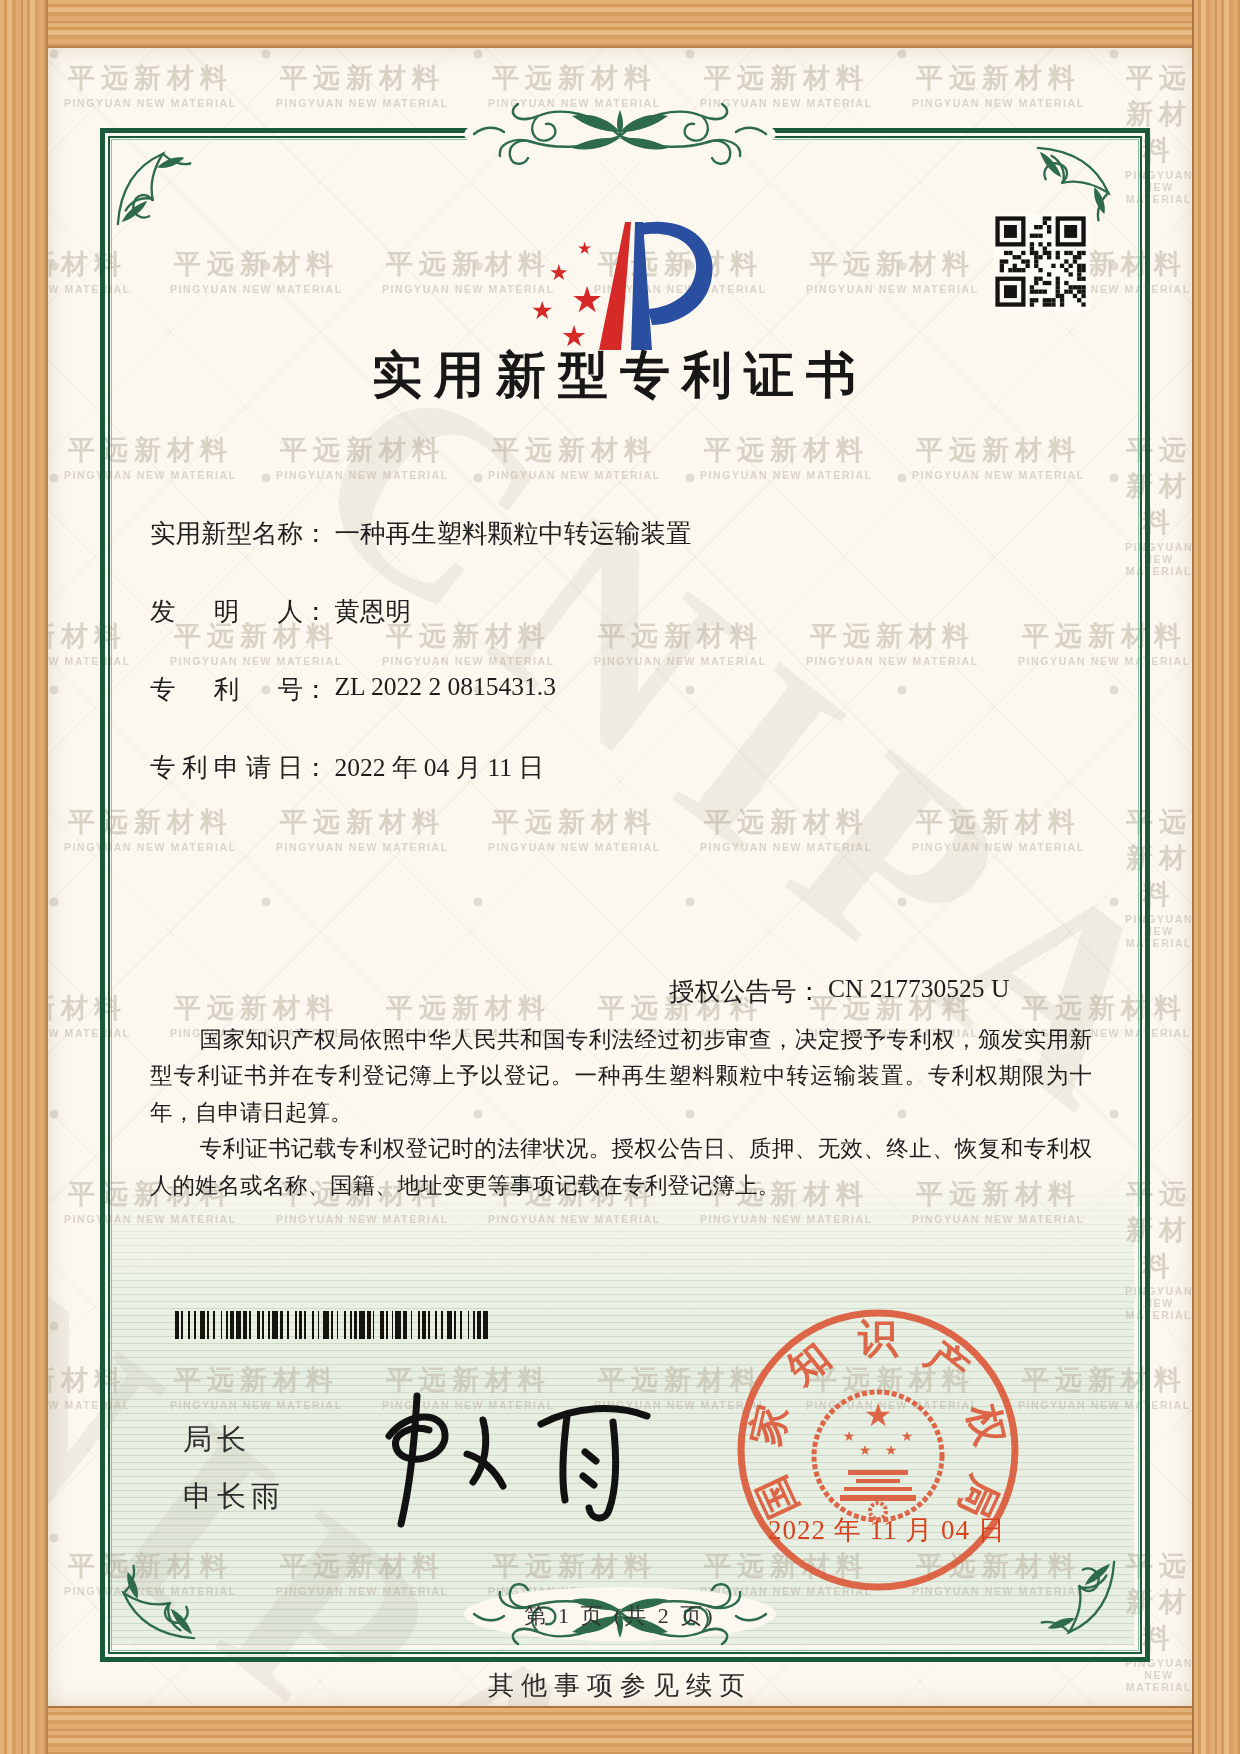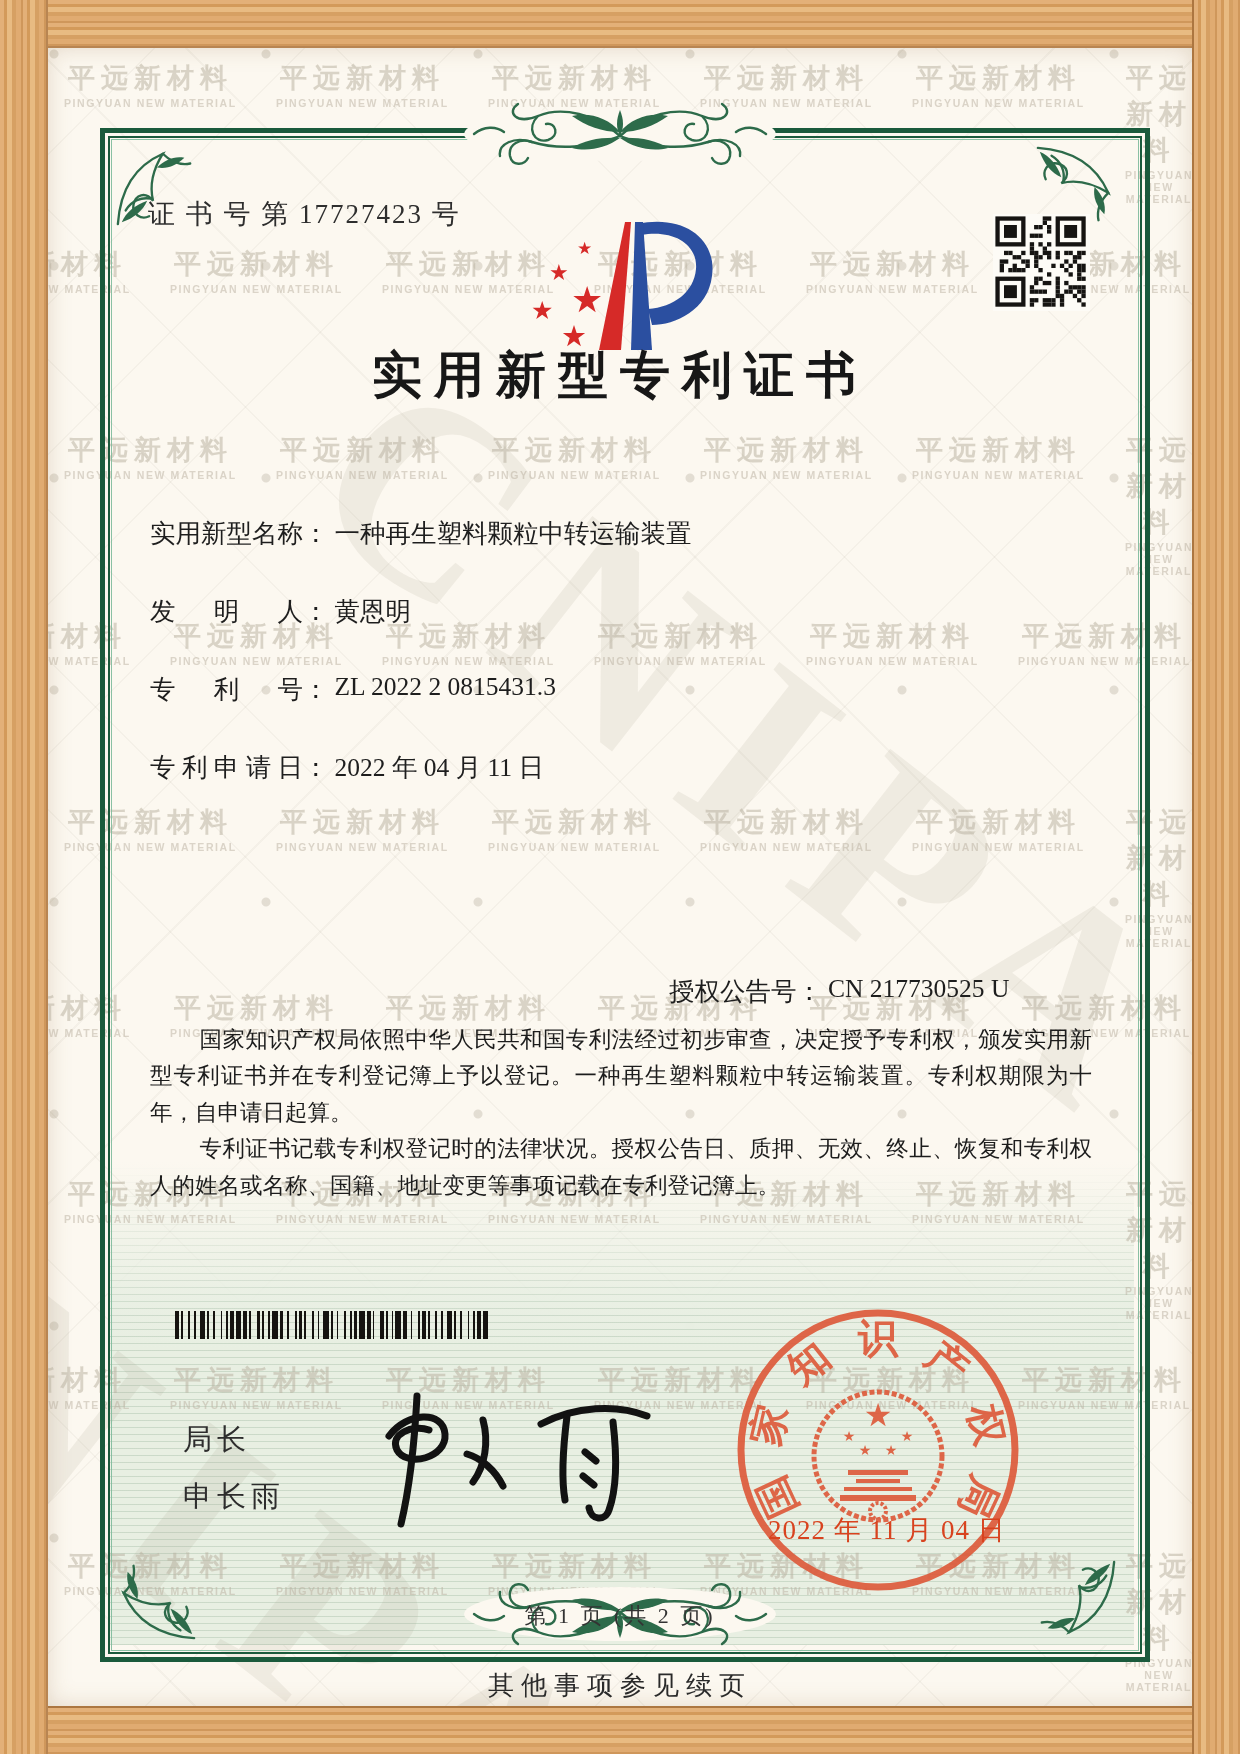--- a/index.html
+++ b/index.html
@@ -337,21 +337,20 @@
         <path d="M52,12 C60,20 70,24 80,22"></path>
       </g>
       <g fill="#2d6b4a">
         <path d="M10,82 C22,78 32,70 36,60 C24,64 14,72 10,82 Z"></path>
         <path d="M46,26 C54,18 64,14 74,16 C66,24 56,28 46,26 Z"></path>
       </g>
     </svg>
 
     <div class="content">
 
-      <div class="cert-no">证 书 号 第 17727423 号</div>
 
       <div class="logo">
         <svg width="210" height="138" viewBox="0 0 210 138">
           <path d="M122,12 C170,2 202,28 197,64 C193,98 160,113 137,113 L133,97 C159,95 179,80 181,57 C183,32 158,17 126,23 Z" fill="#2b4fa0"></path>
           <polygon points="120,10 128,10 137,138 116,138" fill="#2b4fa0"></polygon>
           <polygon points="110,10 116,10 106,138 84,138" fill="#d62a28"></polygon>
         </svg>
         <span class="star" style="left:62px;top:28px;font-size:17px;">★</span>
         <span class="star" style="left:34px;top:50px;font-size:22px;">★</span>
         <span class="star" style="left:56px;top:70px;font-size:36px;">★</span>

